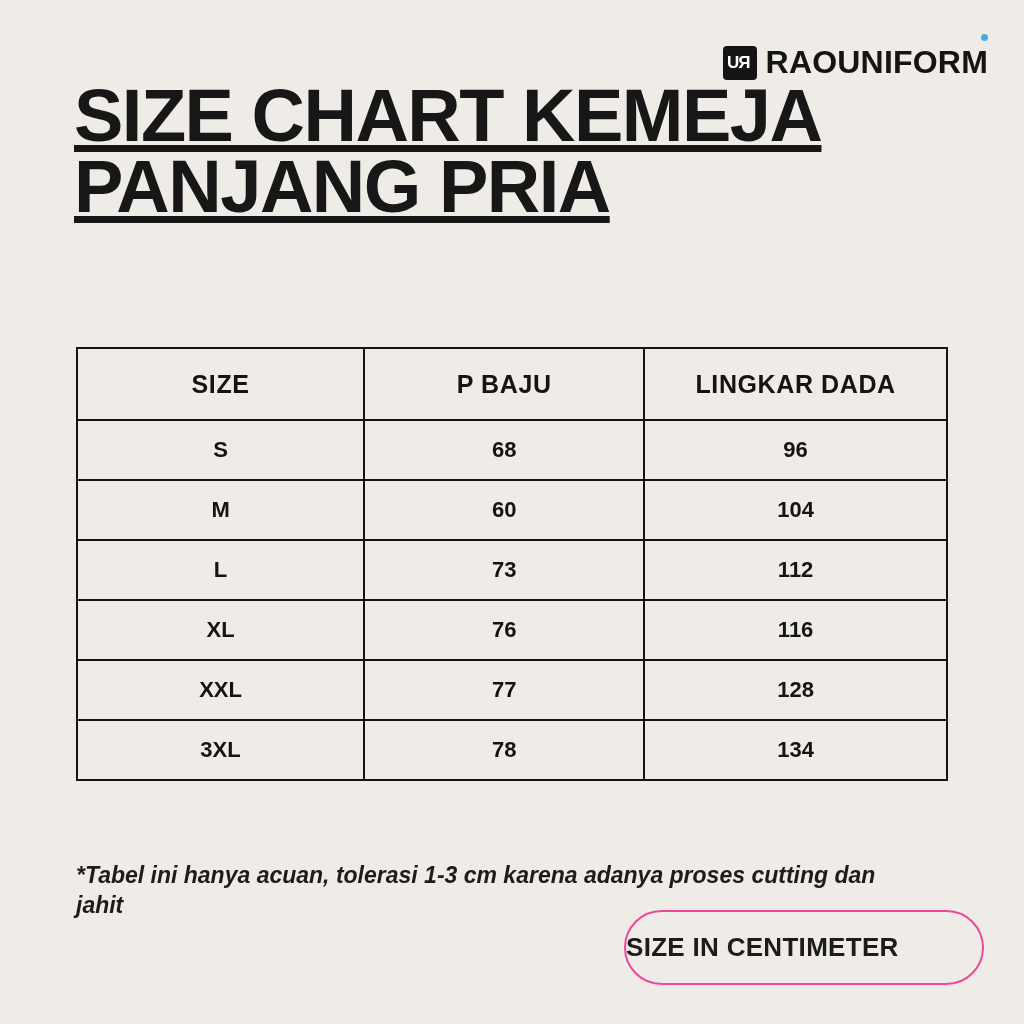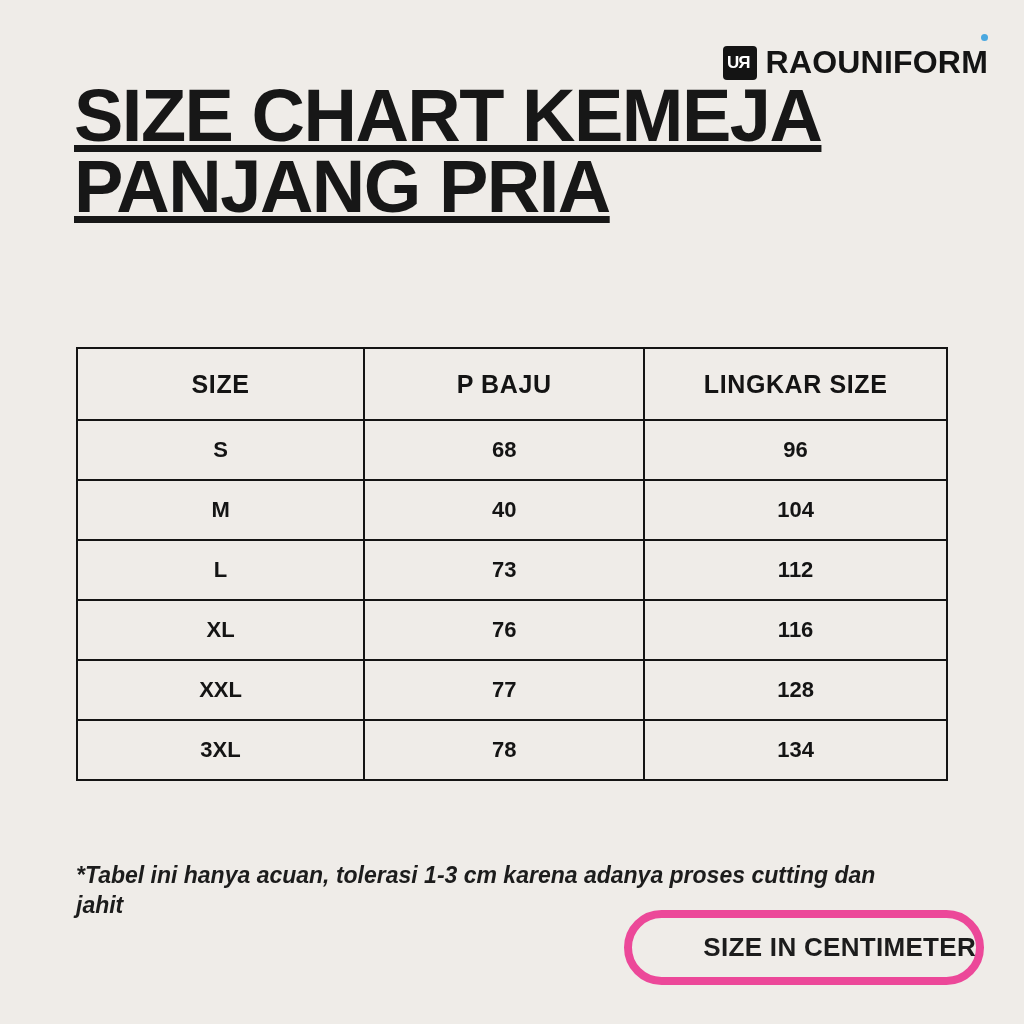--- a/index.html
+++ b/index.html
@@ -127,25 +127,25 @@
     color: #1c1c1c;
   }
 
   
   .pill {
     position: absolute;
     top: 910px;
     right: 40px;
     width: 360px;
     height: 75px;
-    border: 8px solid #ec4899;
+    border: 2px solid #ec4899;
     border-radius: 40px;
     display: flex;
     align-items: center;
-    justify-content: flex-end;
+    justify-content: flex-start;
     box-sizing: border-box;
   }
   .pill span {
     font-size: 26px;
     font-weight: bold;
     letter-spacing: 0.3px;
     color: #1c1c1c;
   }
 </style>
 </head>
@@ -167,32 +167,32 @@
     <table class="size-table">
       <colgroup>
         <col class="c1">
           <col class="c2">
           <col class="c3">
       </colgroup>
       <thead>
         <tr>
           <th>SIZE</th>
           <th>P BAJU</th>
-          <th>LINGKAR SIZE</th>
+          <th>LINGKAR DADA</th>
         </tr>
       </thead>
       <tbody>
         <tr>
           <td>S</td>
           <td>68</td>
           <td>96</td>
         </tr>
         <tr>
           <td>M</td>
-          <td>40</td>
+          <td>60</td>
           <td>104</td>
         </tr>
         <tr>
           <td>L</td>
           <td>73</td>
           <td>112</td>
         </tr>
         <tr>
           <td>XL</td>
           <td>76</td>

